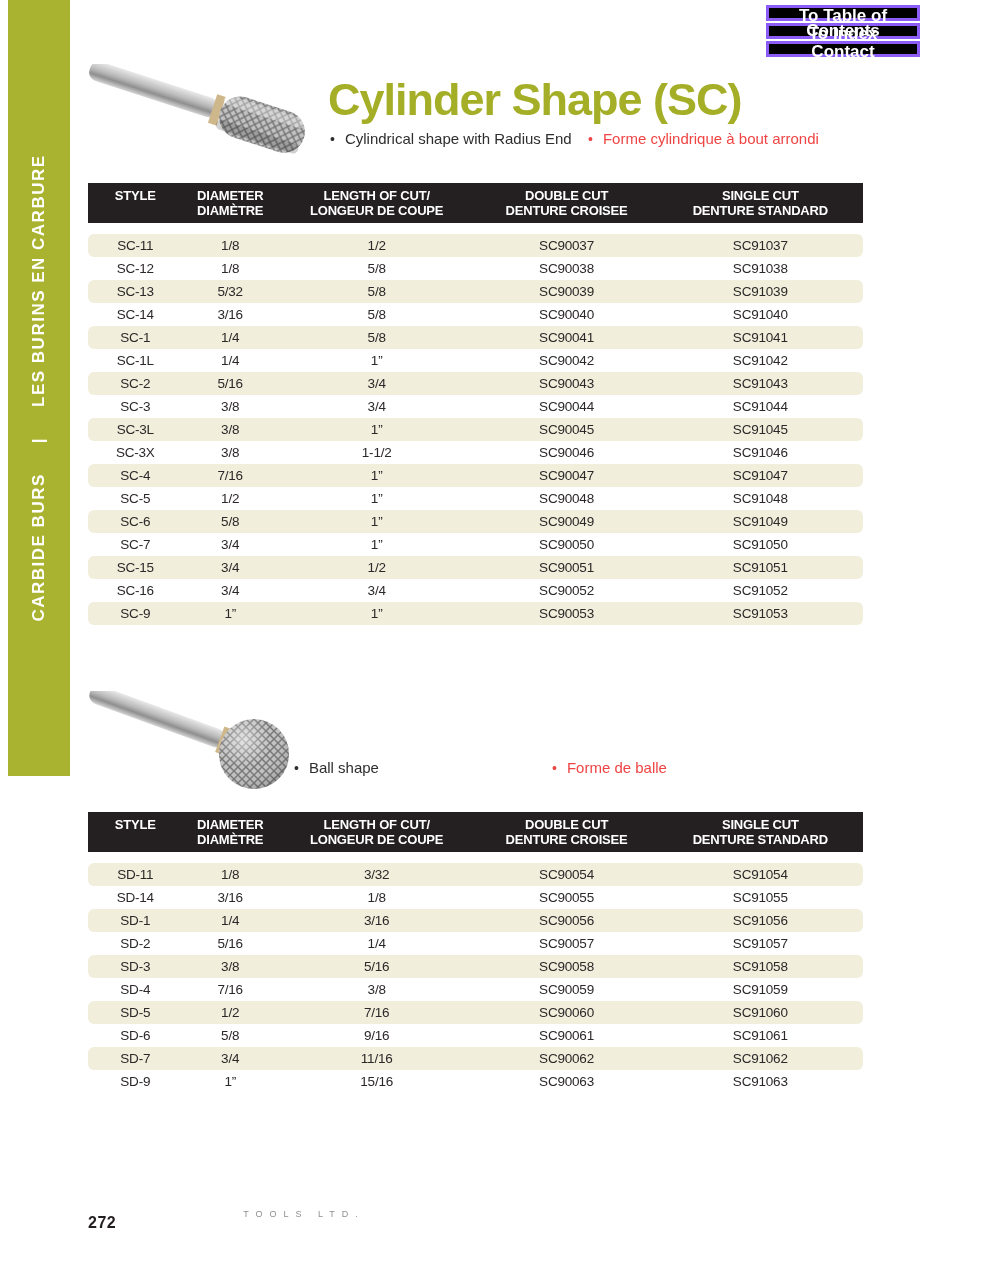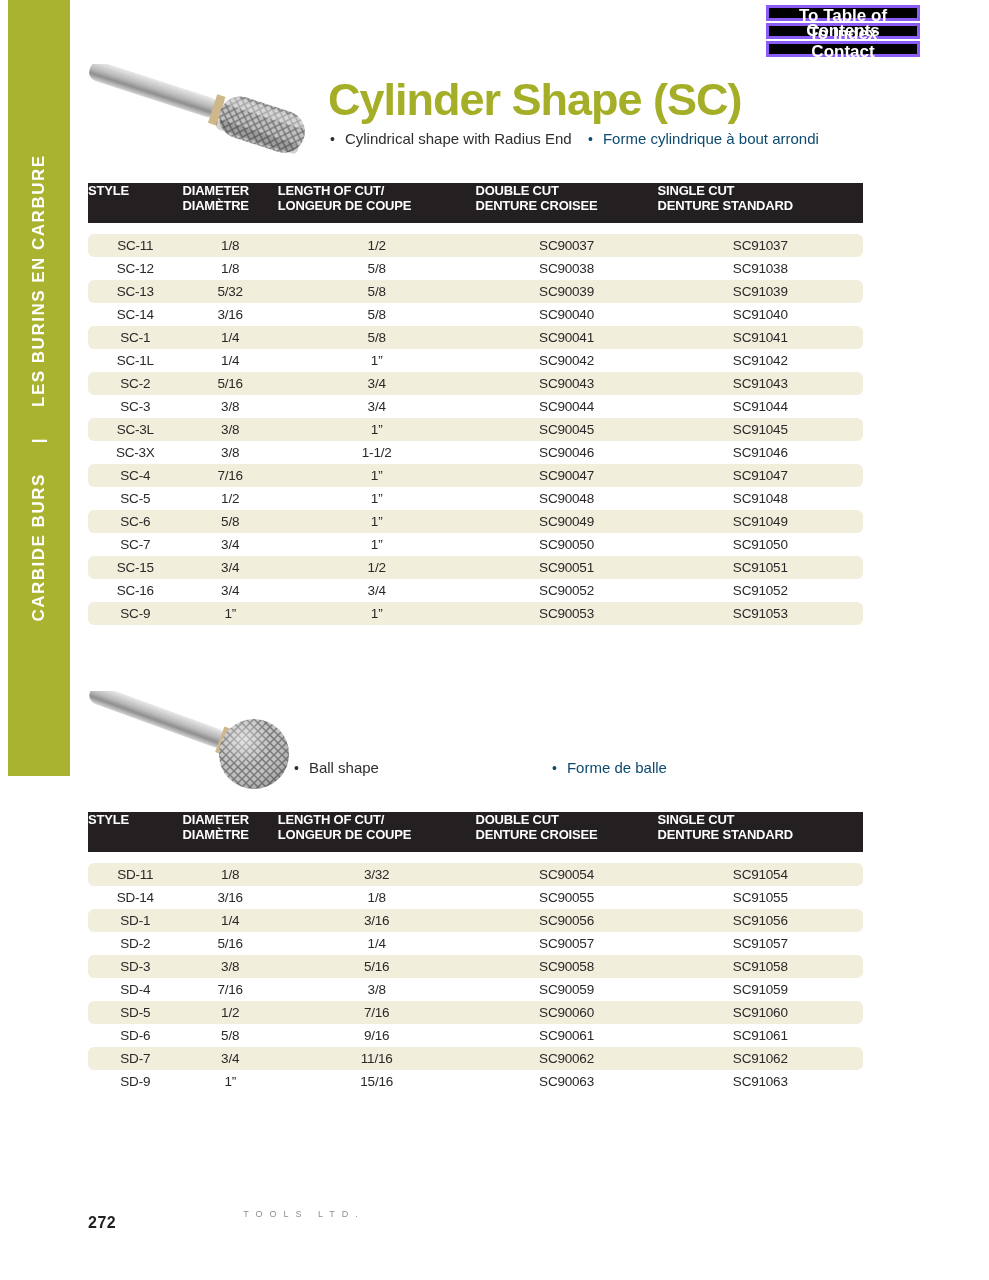--- a/index.html
+++ b/index.html
@@ -16,32 +16,32 @@
   .nav-buttons { position:absolute; top:5px; right:69px; width:154px; }
   .nav-btn { display:block; width:100%; height:16px; line-height:15px; margin-bottom:2px; background:#000000; border:3px solid #8b5cf6; color:#ffffff; font-weight:bold; font-size:17px; text-align:center; cursor:pointer; font-family:inherit; }
 
   
   .section-title { position:absolute; font-size:45px; font-weight:bold; letter-spacing:-1px; color:#a4ae26; white-space:nowrap; }
   .title-sc { left:328px; top:68px;margin-top:6px; }
   .title-sd { left:291px; top:698px; }
   .bullet { position:absolute; font-size:15px; white-space:nowrap; }
   .bullet .dot { display:inline-block; margin-right:10px; font-size:14px; }
   .bullet.en { color:#2e2e2e; }
-  .bullet.fr { color:#0c4a6e; }
+  .bullet.fr { color:#ef4444; }
   .b-sc-en { left:330px; top:130px; }
   .b-sc-fr { left:588px; top:130px; }
   .b-sd-en { left:294px; top:759px; }
   .b-sd-fr { left:552px; top:759px; }
 
   
   .data-table { position:absolute; left:88px; width:775px; }
   .sc-table { top:183px; }
   .sd-table { top:812px; }
   .thead { display:flex; background:#241f21; color:#ffffff; height:40px; margin-bottom:11px; }
-  .th { font-weight:bold; font-size:13px; line-height:15px; text-align:left; letter-spacing:-0.2px; }
+  .th { font-weight:bold; font-size:13px; line-height:15px; text-align:center; padding-top:5px; letter-spacing:-0.2px; }
   .tr { display:flex; height:23px;border-radius:6px; }
   .tr.odd { background:#f1eedc; }
   .td { text-align:center; font-size:13.5px; line-height:23px; color:#2c2829; letter-spacing:-0.2px; }
   .c0 { width:12.2%; } .c1 { width:12.3%; } .c2 { width:25.5%; } .c3 { width:23.5%; } .c4 { width:26.5%; }
 
   
   .bur-img { position:absolute; }
   .bur-sc { left:82px; top:64px; }
   .bur-sd { left:82px; top:691px; }
 

